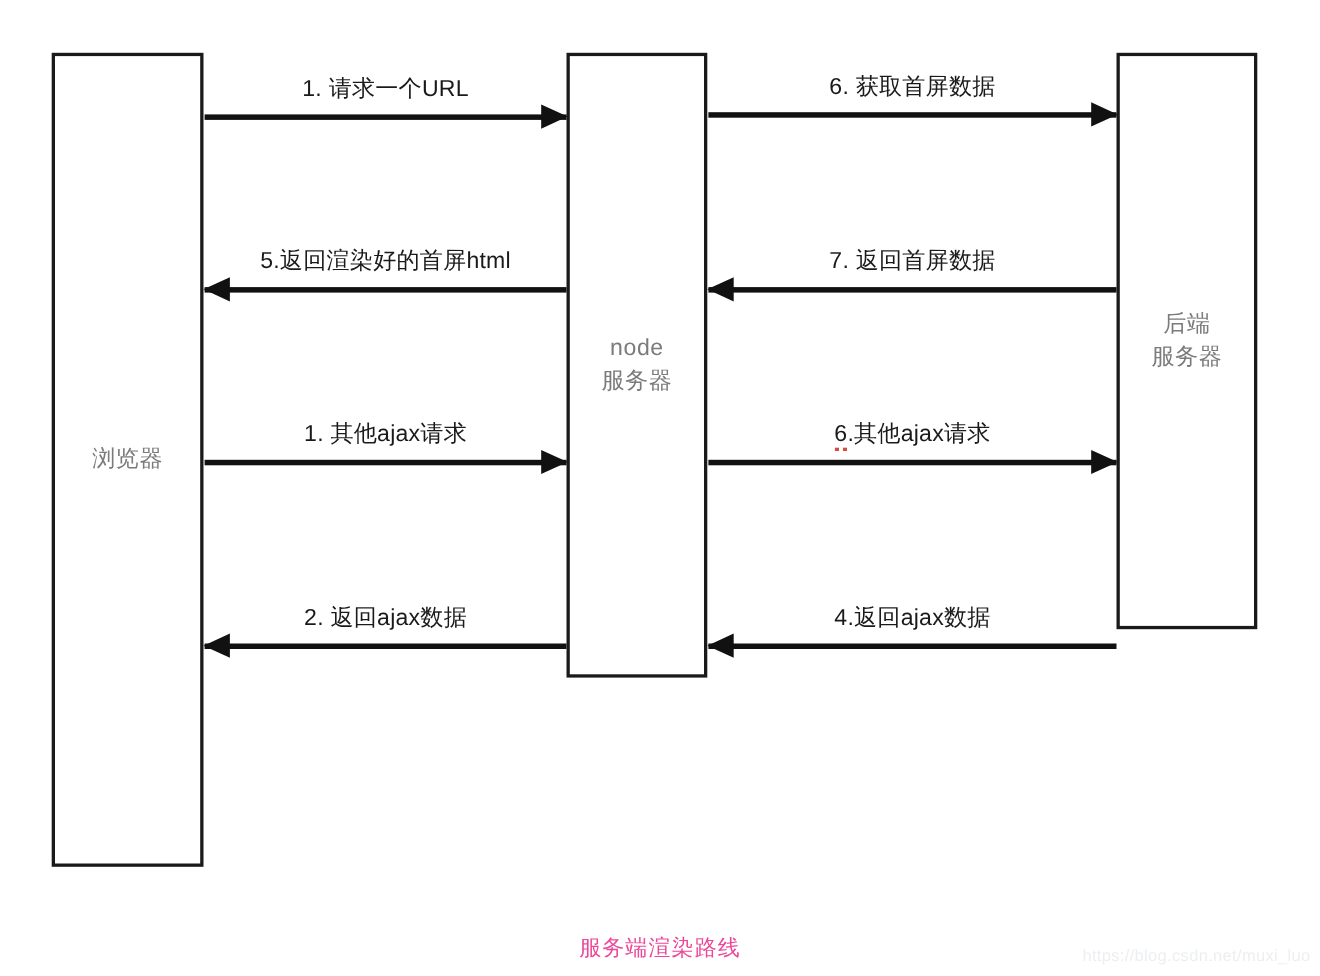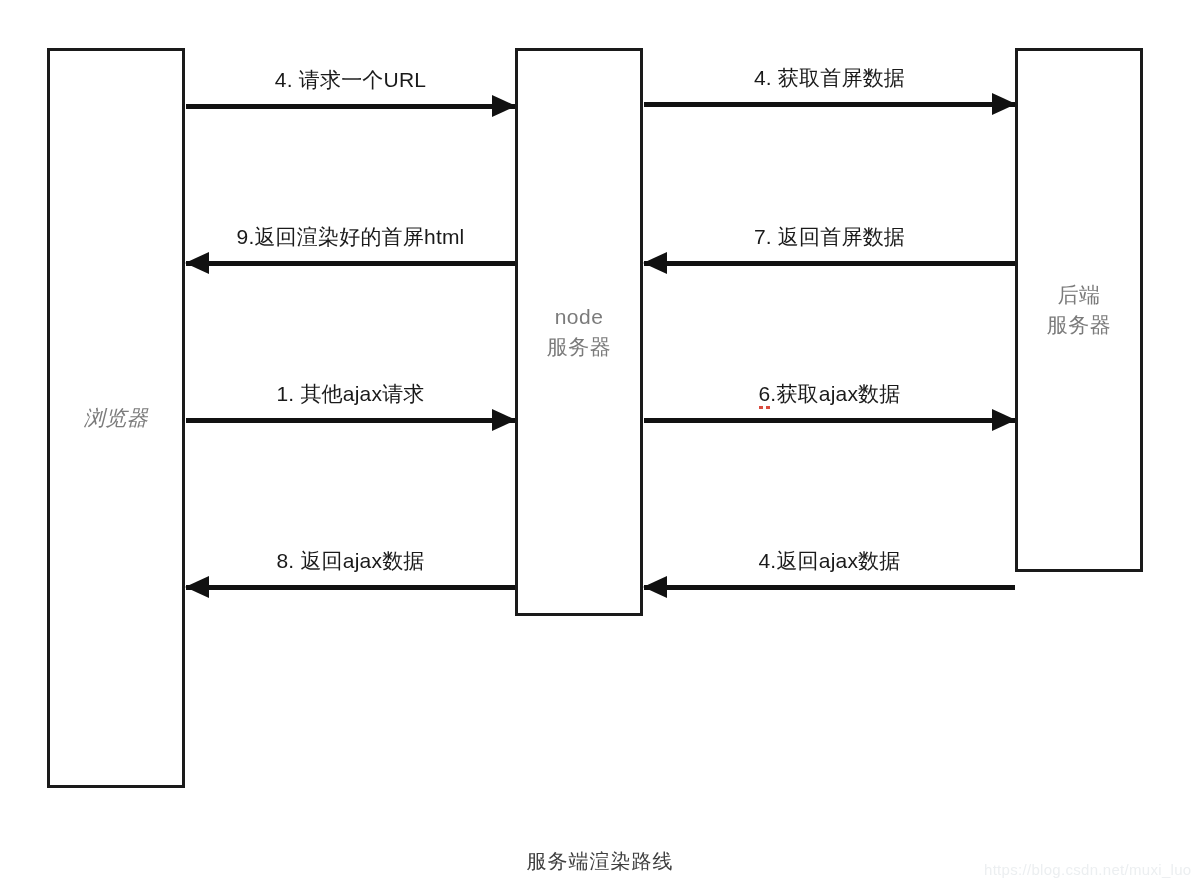--- a/index.html
+++ b/index.html
@@ -94,88 +94,88 @@
     background-repeat: repeat-x;
   }
 
   
   .caption {
     position: absolute;
     left: 0;
     right: 0;
     text-align: center;
     font-size: 20px;
-    color: #404040;
+    color: #ec4899;
     letter-spacing: 1px;
   }
   .watermark {
     position: absolute;
     font-size: 15px;
     color: #eceff1;
     letter-spacing: 0.3px;
     white-space: nowrap;
   }
 </style>
 </head>
 <body>
 
 <div id="canvas">
 
-  <div class="lifeline" style="left:47px; top:48px; width:138px; height:740px;font-style:italic;">
+  <div class="lifeline" style="left:47px; top:48px; width:138px; height:740px;">
     <div class="lifeline-label">浏览器</div>
   </div>
 
   <div class="lifeline" style="left:515px; top:48px; width:128px; height:568px;">
     <div class="lifeline-label">node
 服务器</div>
   </div>
 
   <div class="lifeline" style="left:1015px; top:48px; width:128px; height:524px;">
     <div class="lifeline-label">后端
 服务器</div>
   </div>
 
   <div class="message" style="left:186px; top:104px; width:329px;">
-    <div class="msg-label">4. 请求一个URL</div>
+    <div class="msg-label">1. 请求一个URL</div>
     <div class="msg-line"></div>
     <div class="msg-head right"></div>
   </div>
 
   <div class="message" style="left:186px; top:261px; width:329px;">
-    <div class="msg-label">9.返回渲染好的首屏html</div>
+    <div class="msg-label">5.返回渲染好的首屏html</div>
     <div class="msg-line"></div>
     <div class="msg-head left"></div>
   </div>
 
   <div class="message" style="left:186px; top:418px; width:329px;">
     <div class="msg-label">1. 其他ajax请求</div>
     <div class="msg-line"></div>
     <div class="msg-head right"></div>
   </div>
 
   <div class="message" style="left:186px; top:585px; width:329px;">
-    <div class="msg-label">8. 返回ajax数据</div>
+    <div class="msg-label">2. 返回ajax数据</div>
     <div class="msg-line"></div>
     <div class="msg-head left"></div>
   </div>
 
   <div class="message" style="left:644px; top:102px; width:371px;">
-    <div class="msg-label">4. 获取首屏数据</div>
+    <div class="msg-label">6. 获取首屏数据</div>
     <div class="msg-line"></div>
     <div class="msg-head right"></div>
   </div>
 
   <div class="message" style="left:644px; top:261px; width:371px;">
     <div class="msg-label">7. 返回首屏数据</div>
     <div class="msg-line"></div>
     <div class="msg-head left"></div>
   </div>
 
   <div class="message" style="left:644px; top:418px; width:371px;">
-    <div class="msg-label"><span class="spellmark">6.</span><span>获取ajax数据</span></div>
+    <div class="msg-label"><span class="spellmark">6.</span><span>其他ajax请求</span></div>
     <div class="msg-line"></div>
     <div class="msg-head right"></div>
   </div>
 
   <div class="message" style="left:644px; top:585px; width:371px;">
     <div class="msg-label">4.返回ajax数据</div>
     <div class="msg-line"></div>
     <div class="msg-head left"></div>
   </div>
 

